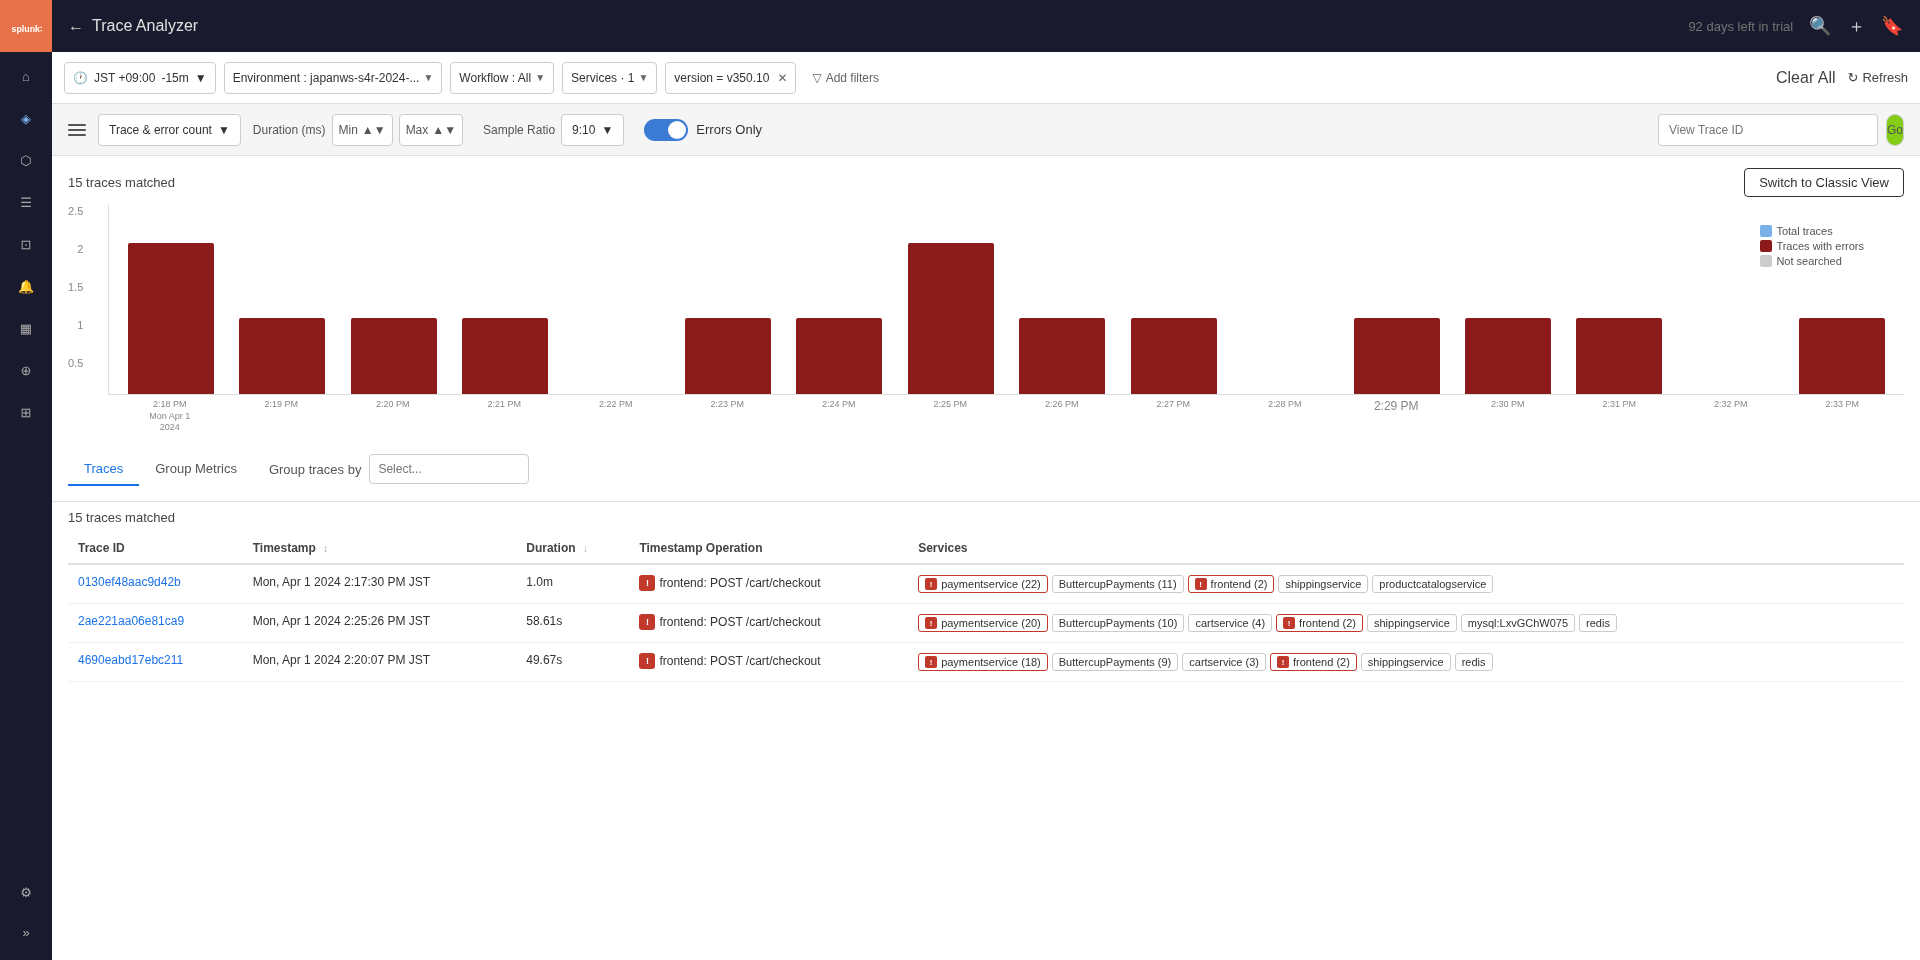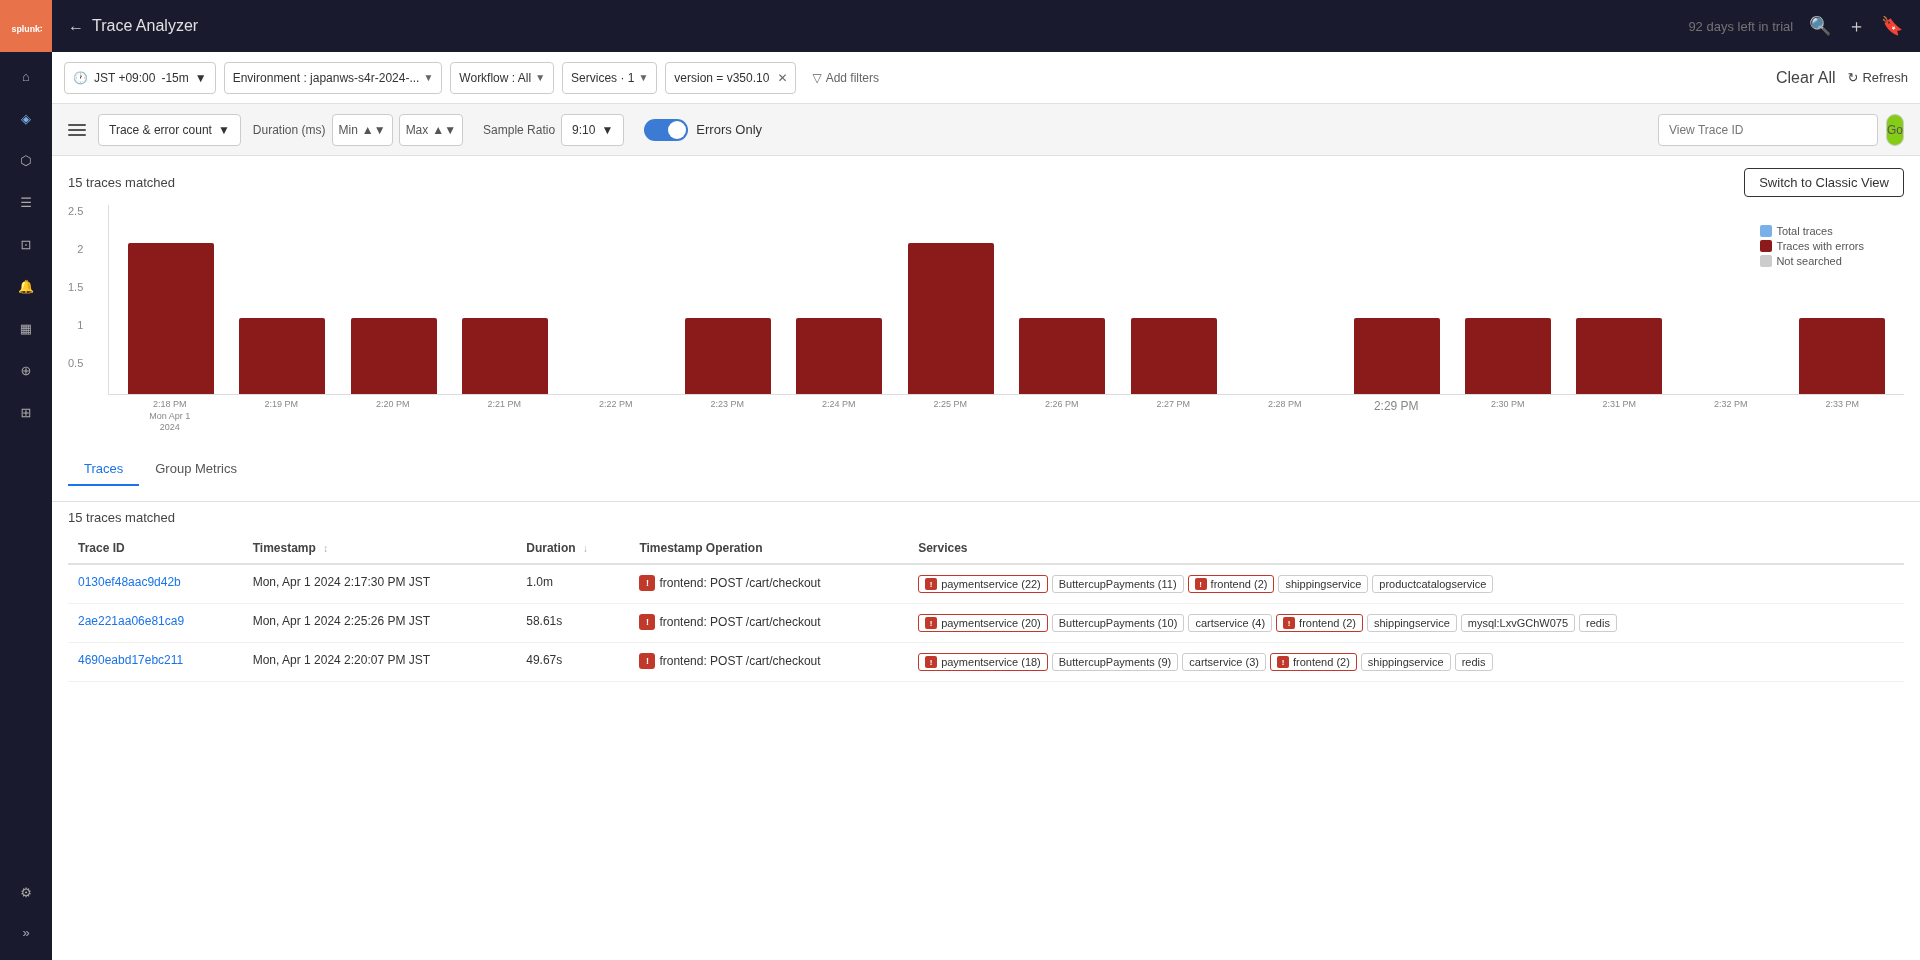--- a/index.html
+++ b/index.html
@@ -315,20 +315,24 @@
               <div class="legend-dot" style="background:#ccc;"></div>
               <span>Not searched</span>
             </div>
           </div>
         </div>
       </div>
 
       <div class="tabs-section">
         <div class="tab active">Traces</div>
         <div class="tab">Group Metrics</div>
+        <div class="group-by">
+          <span>Group traces by</span>
+          <input class="group-select" type="text" placeholder="Select..." style="">
+        </div>
       </div>
 
       <div class="table-section">
         <div class="table-matched">15 traces matched</div>
         <table>
           <thead>
             <tr>
               <th>Trace ID</th>
               <th>Timestamp <span class="sort-icon">↕</span></th>
               <th>Duration <span class="sort-icon">↓</span></th>

